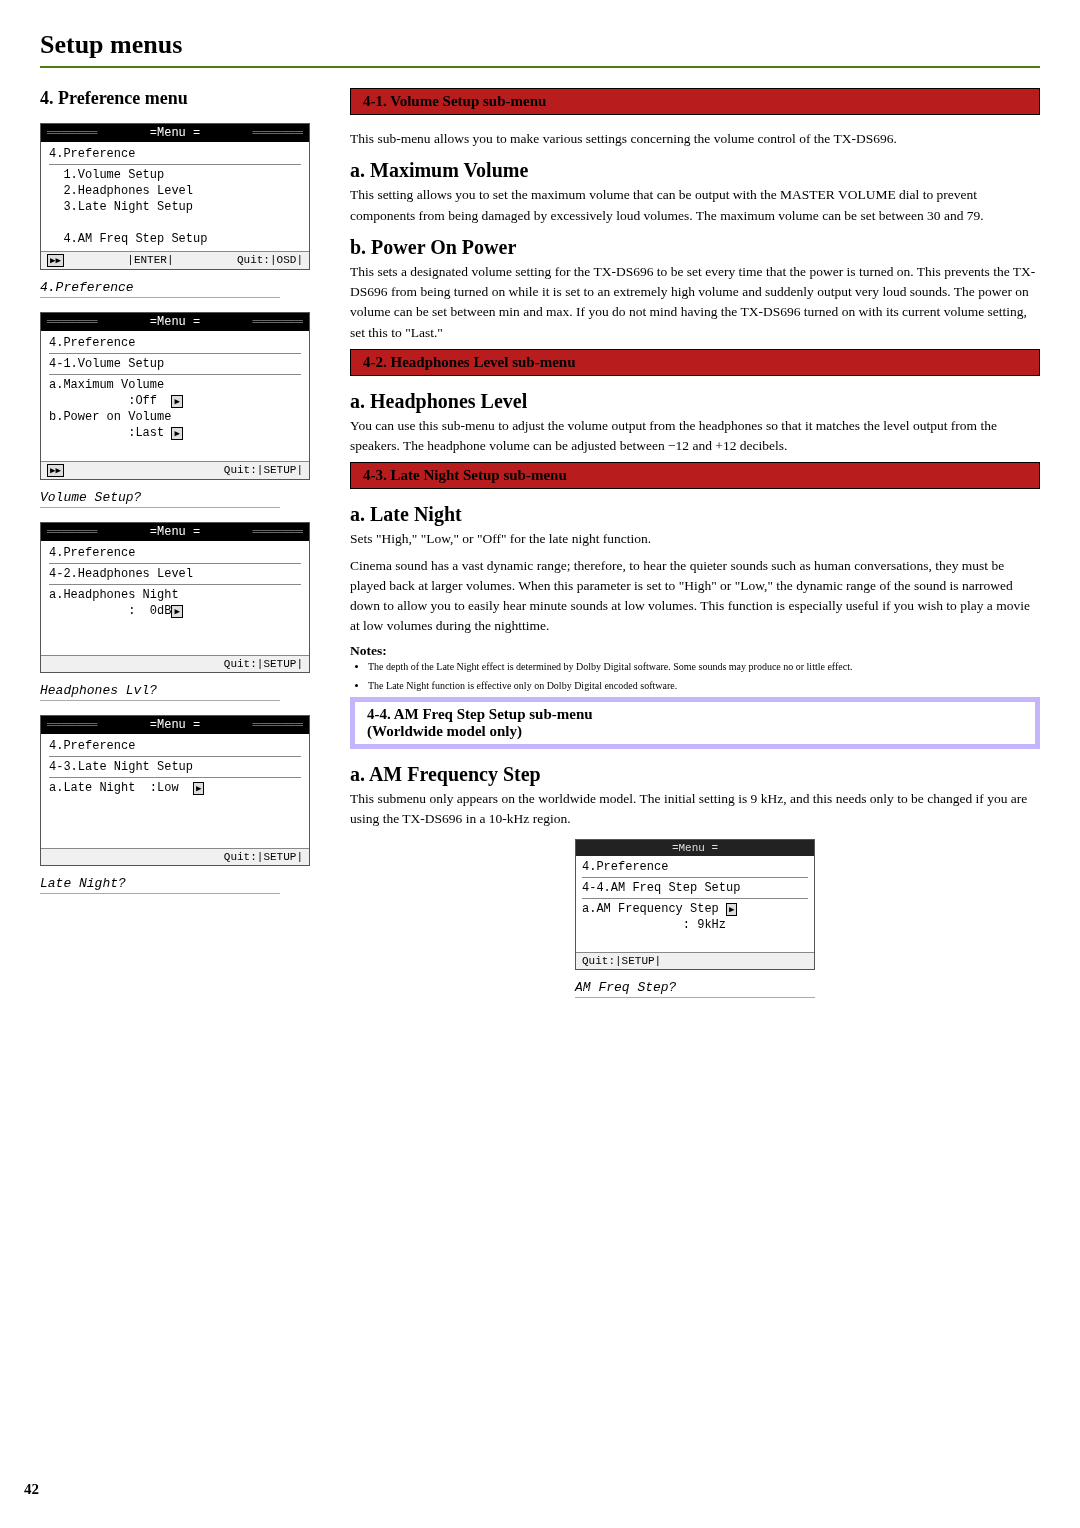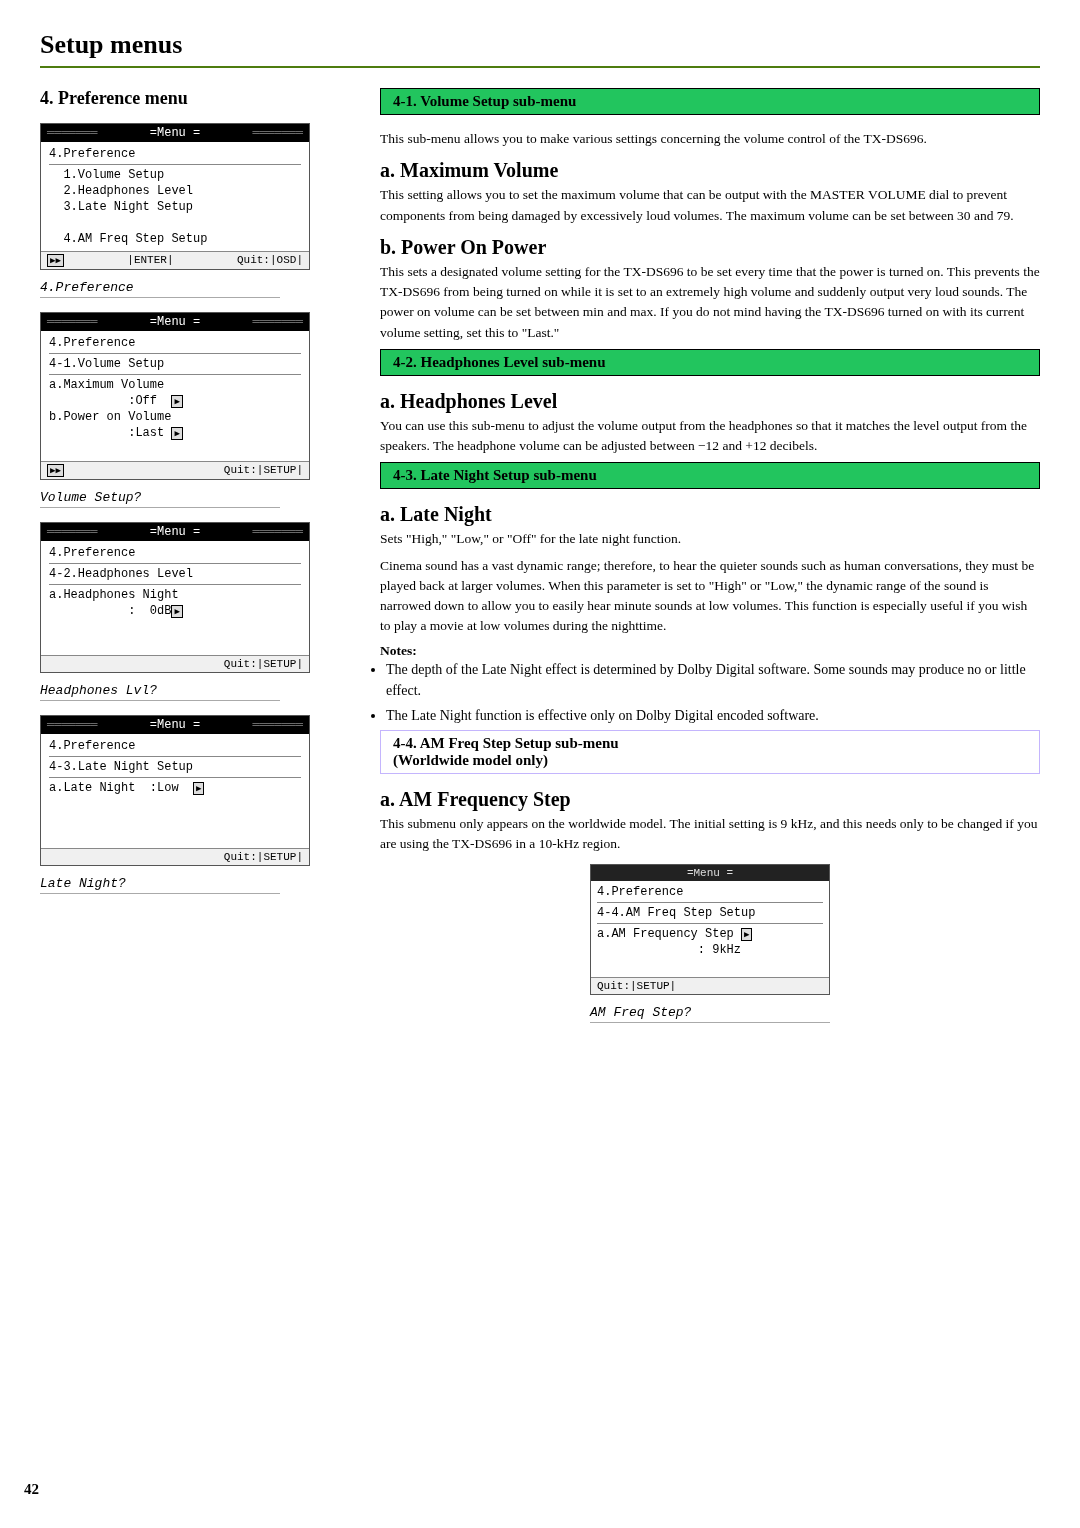--- a/index.html
+++ b/index.html
@@ -16,21 +16,20 @@
     .page-title {
       font-size: 26px;
       font-weight: bold;
       border-bottom: 2px solid #4d7c0f;
       padding-bottom: 6px;
       margin-bottom: 20px;
     }
 
     .main-layout {
       display: flex;
-      gap: 30px;
     }
 
     .left-col {
       width: 310px;
       flex-shrink: 0;
     }
 
     .right-col {
       flex: 1;
     }
@@ -112,21 +111,21 @@
       padding-bottom: 2px;
       display: inline-block;
       width: 240px;
     }
 
     
     .sub-menu-section {
       border: 1px solid #000;
       padding: 4px 12px;
       margin-bottom: 14px;
-      background: #22c55e;
+      background: #b91c1c;
     }
 
     .sub-menu-section h2 {
       font-size: 15px;
       font-weight: bold;
     }
 
     .sub-heading {
       font-weight: bold;
       font-size: 20px;
@@ -139,32 +138,32 @@
       line-height: 1.5;
       margin-bottom: 6px;
     }
 
     .notes-label {
       font-weight: bold;
       font-size: 13.5px;
     }
 
     .bullet-list {
-      margin-left: 6px;
-      font-size: 14px;
+      margin-left: 18px;
+      font-size: 10px;
       line-height: 1.5;
     }
 
     .bullet-list li {
       margin-bottom: 4px;
       list-style-type: disc;
     }
 
     .am-section {
-      border: 1px solid #c4b5fd;
+      border: 5px solid #c4b5fd;
       padding: 4px 12px;
       margin-bottom: 14px;
     }
 
     .am-section h2 {
       font-size: 15px;
       font-weight: bold;
     }
 
     .am-section h2 span {

